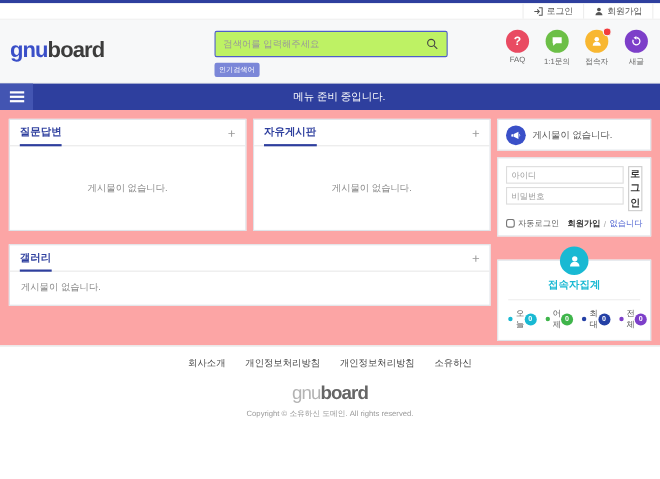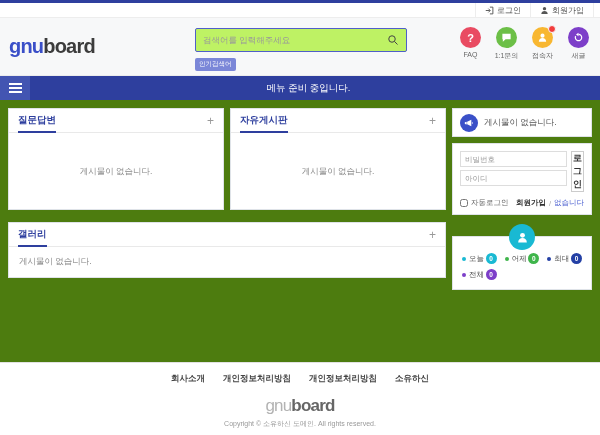--- a/index.html
+++ b/index.html
@@ -30,21 +30,21 @@
   .quick-label{font-size:7px;color:#666;margin-top:3px;white-space:nowrap}
   .badge-dot{position:absolute;top:-2px;right:-3px;width:8px;height:8px;background:#f23c3c;border-radius:50%;border:1px solid #f7f8f9}
 
   
   .nav{height:24px;background:#2e3f9e;display:flex;align-items:center;position:relative}
   .hamburger{width:30px;height:24px;background:#4355b2;display:flex;flex-direction:column;justify-content:center;align-items:center;gap:2px;cursor:pointer;border:none}
   .hamburger span{display:block;width:13px;height:2px;background:#fff}
   .nav-msg{position:absolute;left:17px;right:0;text-align:center;color:#fff;font-size:9.5px;pointer-events:none}
 
   
-  .content{background:#4d7c0f;height:262px;padding:8px;display:flex;gap:6px}
+  .content{background:#fca5a5;height:214px;padding:8px;display:flex;gap:6px}
   .main-col{flex:1;min-width:0}
   .board-row{display:flex;gap:6px}
   .board-box{flex:1;background:#fff;border:1px solid #dfe3e8;height:102px}
   .board-head{display:flex;justify-content:space-between;align-items:stretch;padding:0 9px;height:24px;border-bottom:1px solid #e9e9e9}
   .board-title{font-size:9.5px;font-weight:bold;color:#2e3f9e;display:flex;align-items:center;border-bottom:2px solid #2e3f9e;margin-bottom:-1px;cursor:pointer}
   .board-plus{color:#999;font-size:12px;align-self:center;cursor:pointer;line-height:1}
   .board-empty{color:#888;font-size:8.5px;text-align:center;padding-top:33px}
   .gallery-box{margin-top:12px;background:#fff;border:1px solid #dfe3e8;height:56px}
   .gallery-empty{color:#888;font-size:8.5px;padding:9px 10px;text-align:left}
 
@@ -61,29 +61,29 @@
   .login-btn{width:40px;border:1px solid #ccc;background:#fff;font-weight:bold;font-size:9px;color:#333;cursor:pointer;font-family:inherit}
   .login-links{display:flex;align-items:center;margin-top:6px;font-size:7.5px;color:#666}
   .auto-login{display:flex;align-items:center;gap:3px;flex:1;cursor:pointer}
   .auto-login input{width:8px;height:8px;margin:0}
   .signup-link{font-weight:bold;color:#333;cursor:pointer}
   .slash{color:#aaa;margin:0 3px}
   .find-link{color:#4a5fd0;cursor:pointer}
   .stats-box{margin-top:21px;background:#fff;border:1px solid #dfe3e8;position:relative;padding:16px 9px 9px}
   .stats-circle{position:absolute;top:-13px;left:50%;transform:translateX(-50%);width:26px;height:26px;border-radius:50%;background:#19b9d3;display:flex;align-items:center;justify-content:center}
   .stats-title{text-align:center;color:#19b9d3;font-weight:bold;font-size:9.5px;padding-bottom:6px;border-bottom:1px solid #eee;margin-bottom:7px}
-  .stats-grid{display:grid;grid-template-columns:1fr 1fr 1fr;gap:5px 8px}
+  .stats-grid{display:grid;grid-template-columns:1fr 1fr 1fr 1fr;gap:5px 8px}
   .stat-item{display:flex;align-items:center;font-size:7.5px;color:#555}
   .stat-dot{width:4px;height:4px;border-radius:50%;margin-right:3px;flex:none}
   .stat-label{flex:1}
   .stat-value{width:11px;height:11px;border-radius:50%;color:#fff;font-size:6.5px;font-weight:bold;display:flex;align-items:center;justify-content:center;flex:none}
 
   
   .footer{border-top:1px solid #e2e2e2;background:#fff;height:73px;text-align:center;padding-top:10px}
-  .footer-links{display:flex;justify-content:center;gap:18px;font-size:8.5px;font-weight:bold;color:#444}
+  .footer-links{display:flex;justify-content:center;gap:18px;font-size:8.5px;font-weight:normal;color:#444}
   .footer-links span{cursor:pointer}
   .footer-logo{margin-top:11px;font-size:17px;font-weight:bold;letter-spacing:-0.8px}
   .footer-logo .gnu{color:#b3b3b3;font-weight:normal}
   .footer-logo .board{color:#666}
   .copyright{font-size:7px;color:#999;margin-top:3px}
 </style>
 </head>
 <body>
 
 <div class="page">
@@ -202,22 +202,22 @@
               <path d="M7.5 9l10-5v16l-10-5z" fill="#fff"></path>
               <path d="M19.5 9.5a4 4 0 0 1 0 5" stroke="#fff" stroke-width="1.5" fill="none"></path>
             </svg>
         </div>
         <span class="notice-text">게시물이 없습니다.</span>
       </div>
 
       <div class="login-box">
         <div class="login-grid">
           <div class="login-inputs">
+            <input type="text" placeholder="아이디" style="">
             <input type="password" placeholder="비밀번호" style="">
-            <input type="text" placeholder="아이디" style="">
           </div>
           <button class="login-btn">로그인</button>
         </div>
         <div class="login-links">
           <label class="auto-login">
             <input type="checkbox" style="">
             <span>자동로그인</span>
           </label>
           <span class="signup-link">회원가입</span>
           <span class="slash">/</span>
@@ -225,20 +225,21 @@
         </div>
       </div>
 
       <div class="stats-box">
         <div class="stats-circle" style="background-color: rgb(25, 185, 211);">
           <svg width="13" height="13" viewBox="0 0 24 24">
               <circle cx="12" cy="8" r="4.5" fill="#fff"></circle>
               <path d="M4 21c0-5 3.5-8 8-8s8 3 8 8z" fill="#fff"></path>
             </svg>
         </div>
+        <div class="stats-title">접속자집계</div>
         <div class="stats-grid">
           <div class="stat-item">
             <span class="stat-dot" style="background-color: rgb(25, 185, 211);"></span>
             <span class="stat-label">오늘</span>
             <span class="stat-value" style="background-color: rgb(25, 185, 211);">0</span>
           </div>
           <div class="stat-item">
             <span class="stat-dot" style="background-color: rgb(63, 181, 75);"></span>
             <span class="stat-label">어제</span>
             <span class="stat-value" style="background-color: rgb(63, 181, 75);">0</span>

